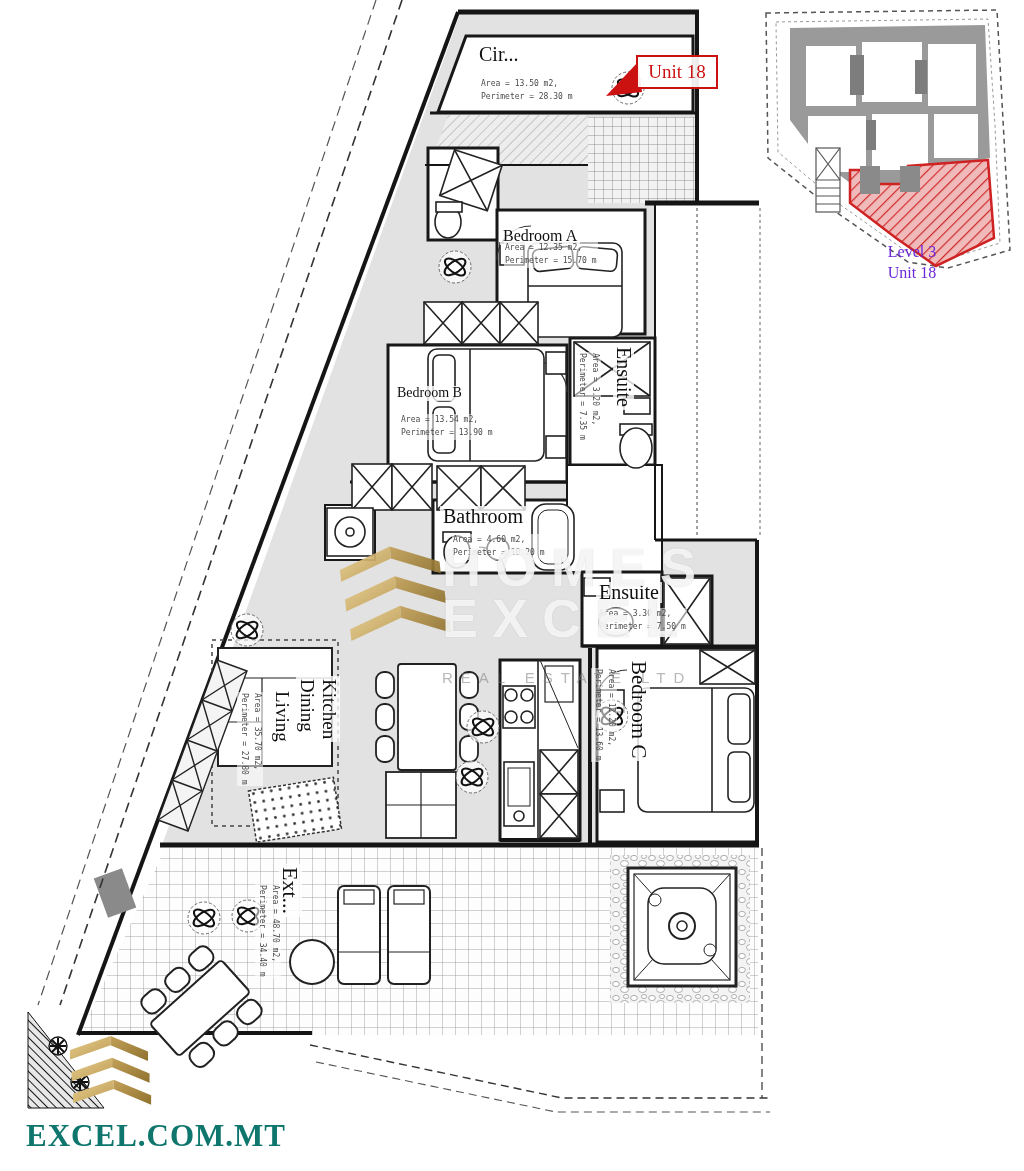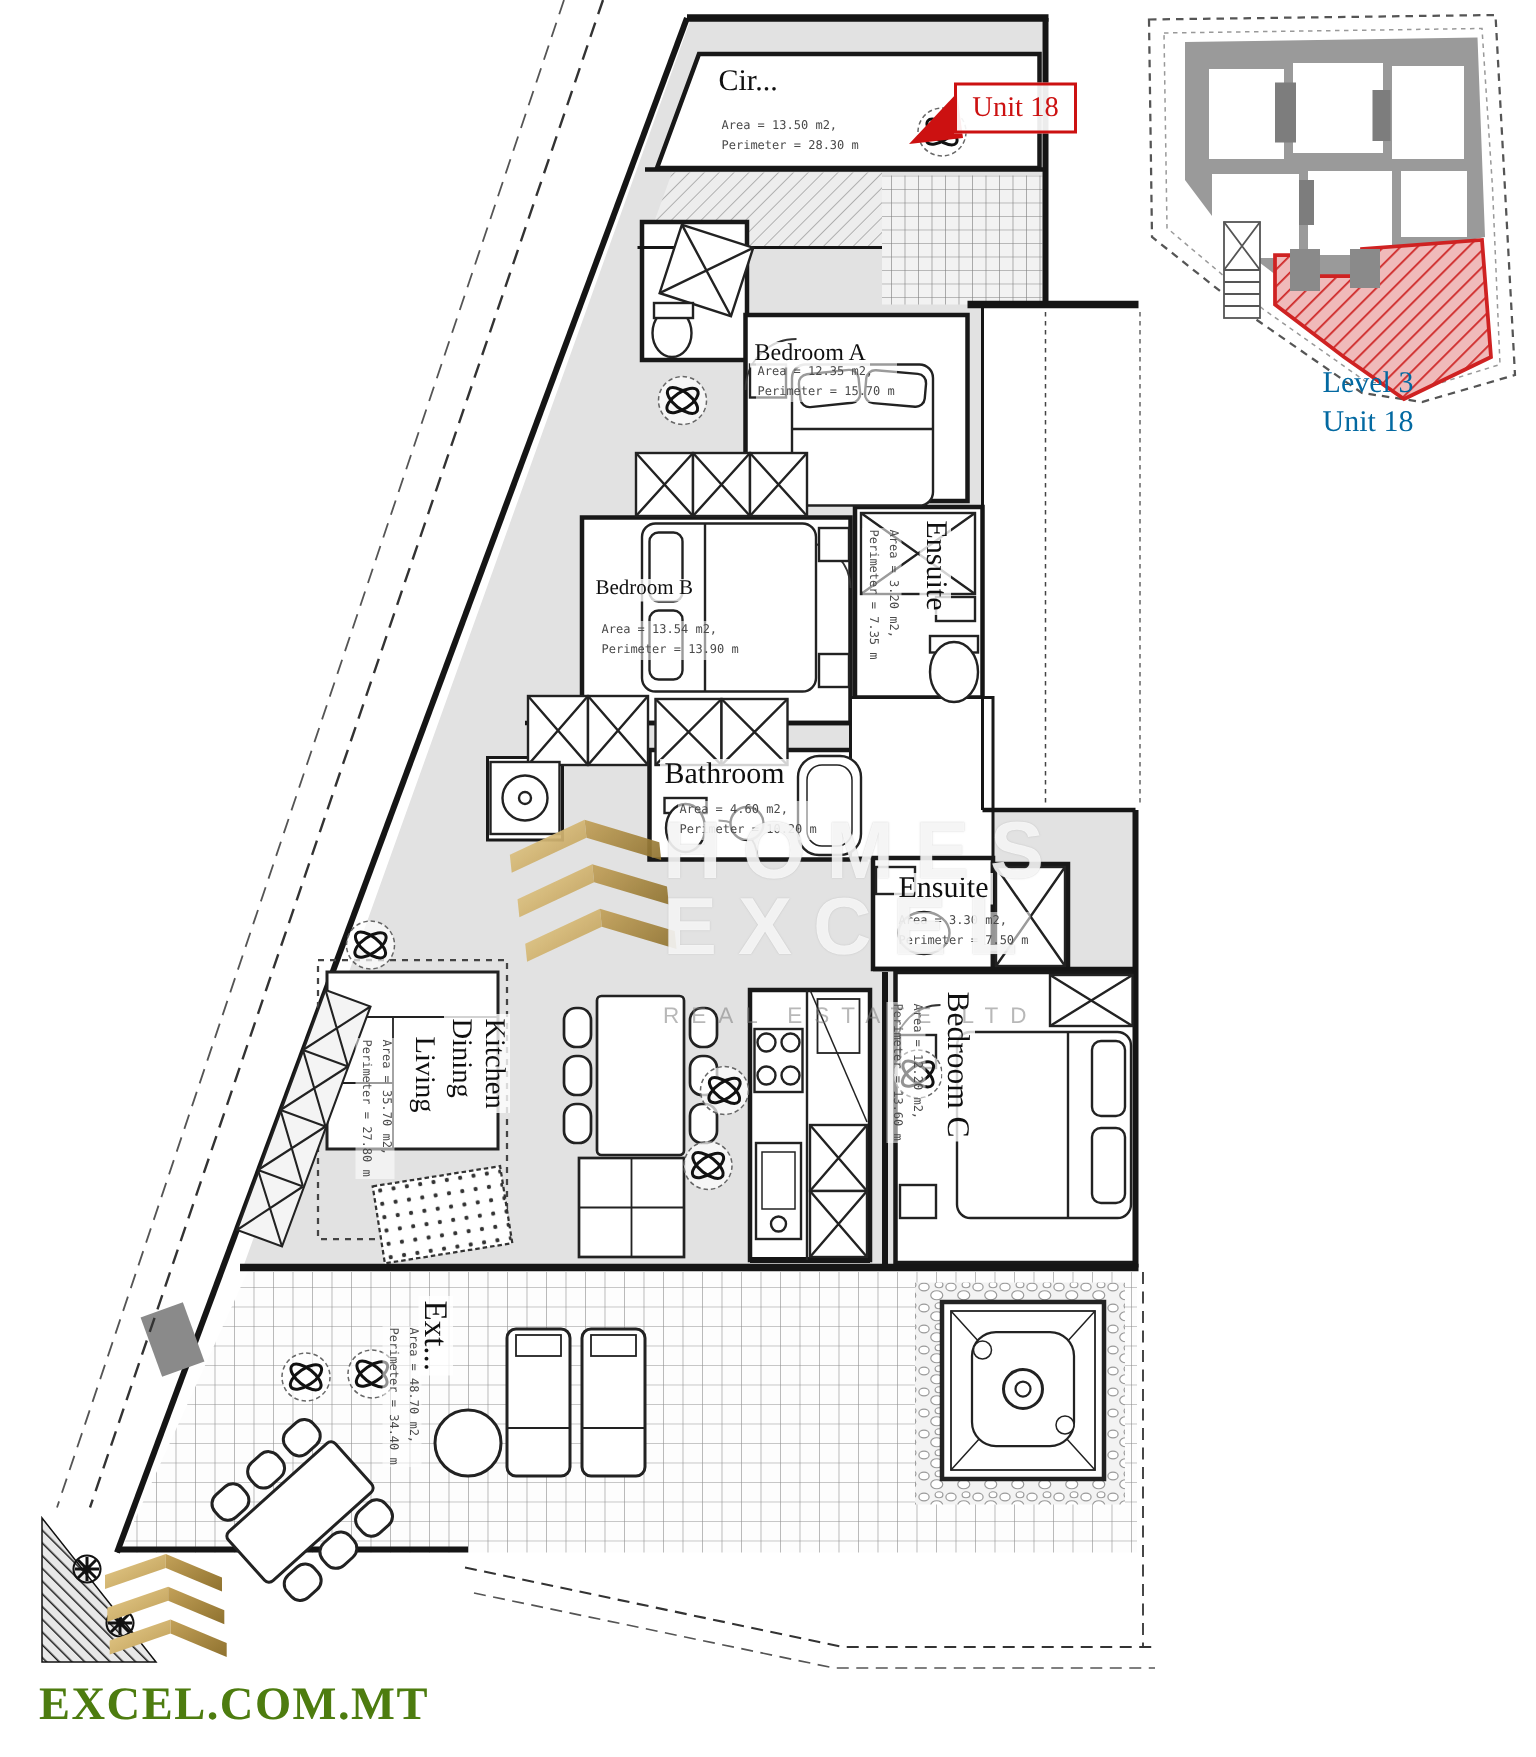--- a/index.html
+++ b/index.html
@@ -9,29 +9,29 @@
   .lbl{position:absolute;white-space:nowrap;z-index:5;}
   .name{font-family:"Liberation Serif",serif;color:#101010;background:rgba(255,255,255,.8);
         padding:0 3px;line-height:1.05;}
   .metrics{font-family:"DejaVu Sans Mono",monospace;font-size:8px;color:#4a4a4a;line-height:1.6;
         background:rgba(255,255,255,.55);padding:0 1px;}
   .rot{transform-origin:0 0;transform:rotate(90deg);}
   .unit-tag{position:absolute;left:636px;top:55px;width:78px;height:30px;z-index:6;
         border:2px solid #cc1111;background:rgba(255,255,255,.92);display:flex;align-items:center;
         justify-content:center;font-family:"Liberation Serif",serif;font-size:19px;color:#cc1111;}
   .mini-caption{position:absolute;left:852px;top:242px;width:120px;text-align:center;z-index:6;
-        font-family:"Liberation Serif",serif;font-size:20px;line-height:1.3;color:#0369a1;}
+        font-family:"Liberation Serif",serif;font-size:16px;line-height:1.3;color:#6d28d9;}
   .watermark{position:absolute;left:332px;top:536px;width:380px;z-index:7;display:flex;
         align-items:flex-start;pointer-events:none;}
   .wm-text{margin-left:12px;}
   .wm-big{font-size:54px;font-weight:bold;letter-spacing:14px;line-height:.95;
         color:rgba(255,255,255,.82);text-shadow:0 0 1px rgba(150,150,150,.55);}
   .wm-sub{margin-top:24px;font-size:15px;letter-spacing:8px;color:rgba(125,125,125,.55);}
   .site-text{position:absolute;left:26px;top:1118px;z-index:7;font-family:"Liberation Serif",serif;
-        font-weight:bold;font-size:31px;letter-spacing:1px;color:#4d7c0f;}
+        font-weight:bold;font-size:31px;letter-spacing:1px;color:#0f766e;}
 </style>
 </head>
 <body>
 
 <div class="stage">
 
 <svg width="1024" height="1171" viewBox="0 0 1024 1171">
 <defs>
   <pattern id="tile" width="13" height="13" patternUnits="userSpaceOnUse">
     <rect width="13" height="13" fill="#fdfdfd"></rect>

